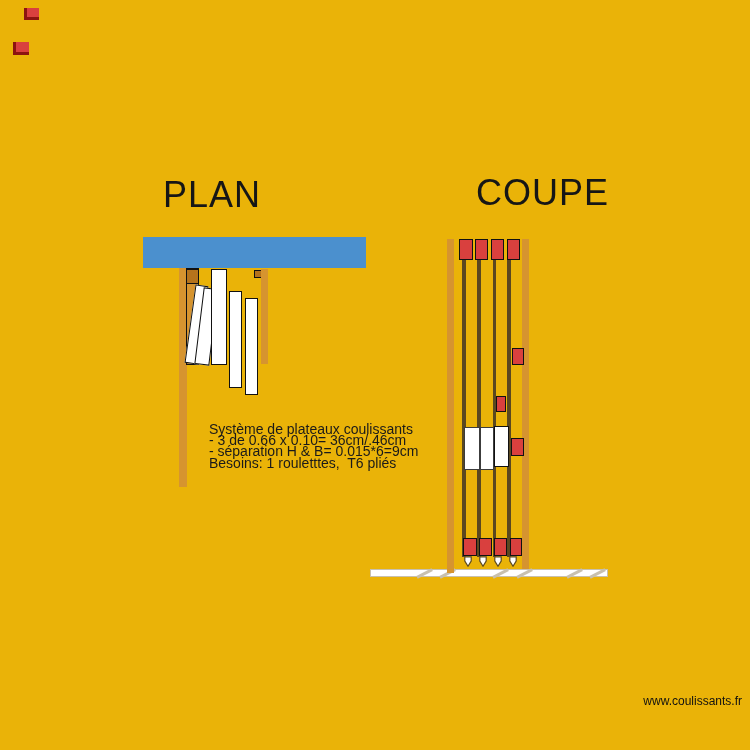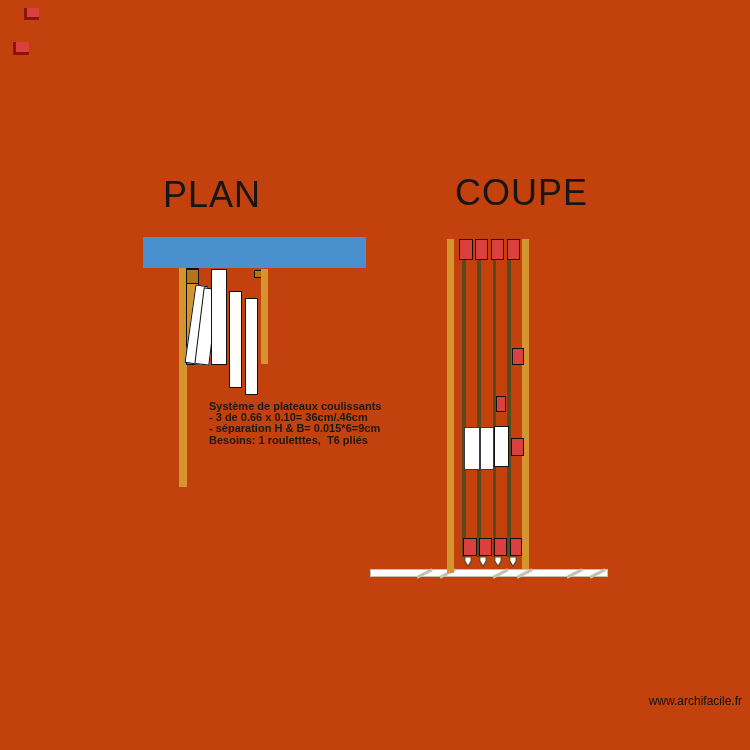--- a/index.html
+++ b/index.html
@@ -1,28 +1,28 @@
 <!DOCTYPE html>
 <html><head>
 <meta charset="utf-8">
 <style>
   html,body{margin:0;padding:0;background:#ffffff;}
   .canvas{
-    position:relative;width:750px;height:750px;background:#c2410c;overflow:hidden;
+    position:relative;width:750px;height:750px;background:#eab308;overflow:hidden;
     font-family:"Liberation Sans",sans-serif;
   }
   .title{
     position:absolute;font-size:36px;line-height:36px;color:#161616;
     letter-spacing:1px;white-space:nowrap;
   }
   .plan-title{left:163px;top:177px;}
-  .coupe-title{left:455px;top:175px;}
+  .coupe-title{left:476px;top:175px;}
   .annotation{
-    position:absolute;left:209px;top:401px;color:#1a1a1a;
-    font-size:11px;line-height:11.2px;font-weight:bold;
+    position:absolute;left:209px;top:424px;color:#1a1a1a;
+    font-size:14px;line-height:11.2px;
   }
   .annotation div{white-space:pre;}
   .watermark{
     position:absolute;right:8px;top:694px;font-size:12px;color:#111111;
     white-space:nowrap;
   }
   .shape{position:absolute;box-sizing:border-box;}
   .mark{
     position:absolute;box-sizing:border-box;background:#d9403e;
     border-left:3px solid #8c1410;border-bottom:3px solid #8c1410;
@@ -95,15 +95,15 @@
       </svg>
     </div>
 
   <div class="annotation">
     <div>Système de plateaux coulissants</div>
     <div>- 3 de 0.66 x 0.10= 36cm/.46cm</div>
     <div>- séparation H &amp; B= 0.015*6=9cm</div>
     <div>Besoins: 1 rouletttes,  T6 pliés</div>
   </div>
 
-  <div class="watermark">www.archifacile.fr</div>
+  <div class="watermark">www.coulissants.fr</div>
 
 </div>
 
 </body></html>

